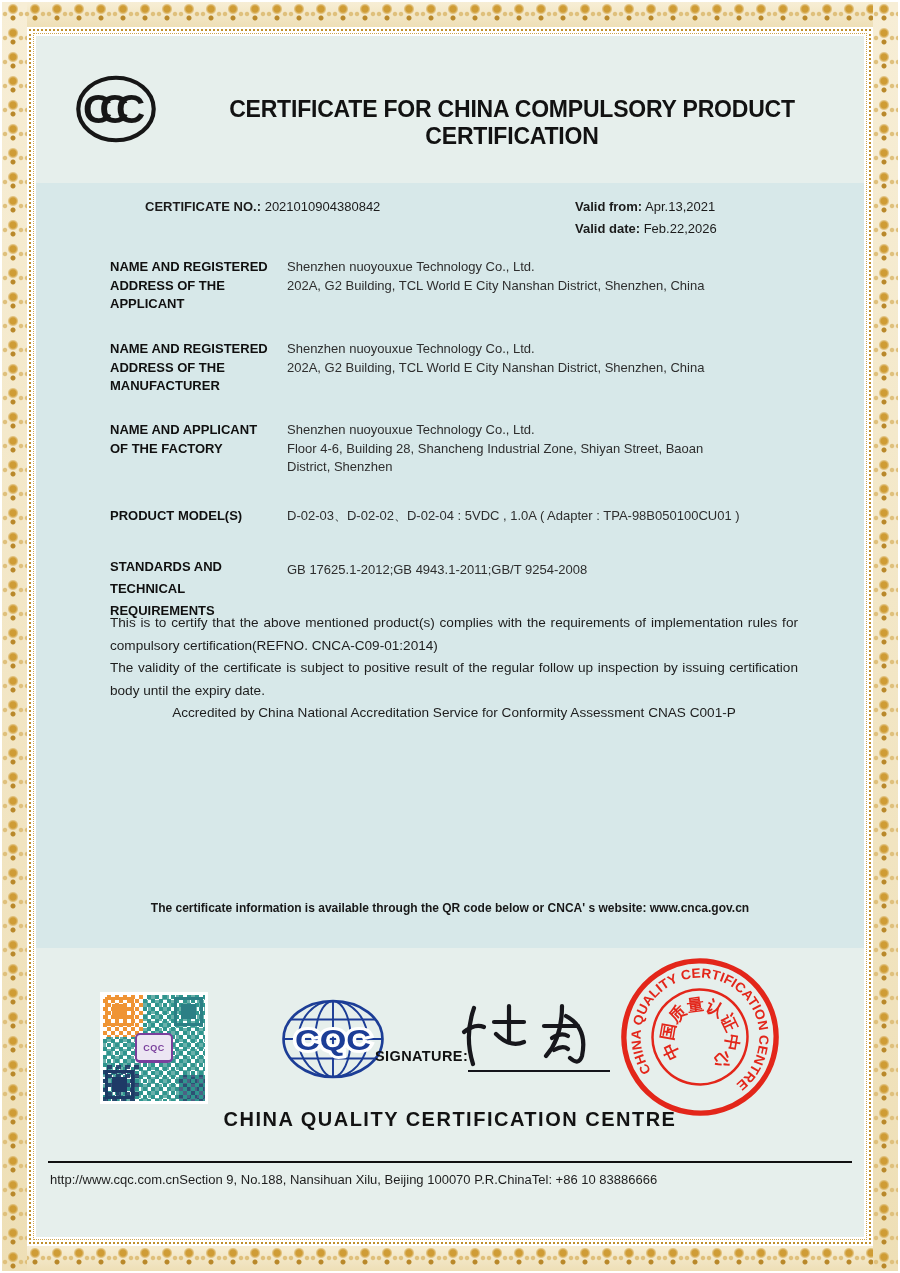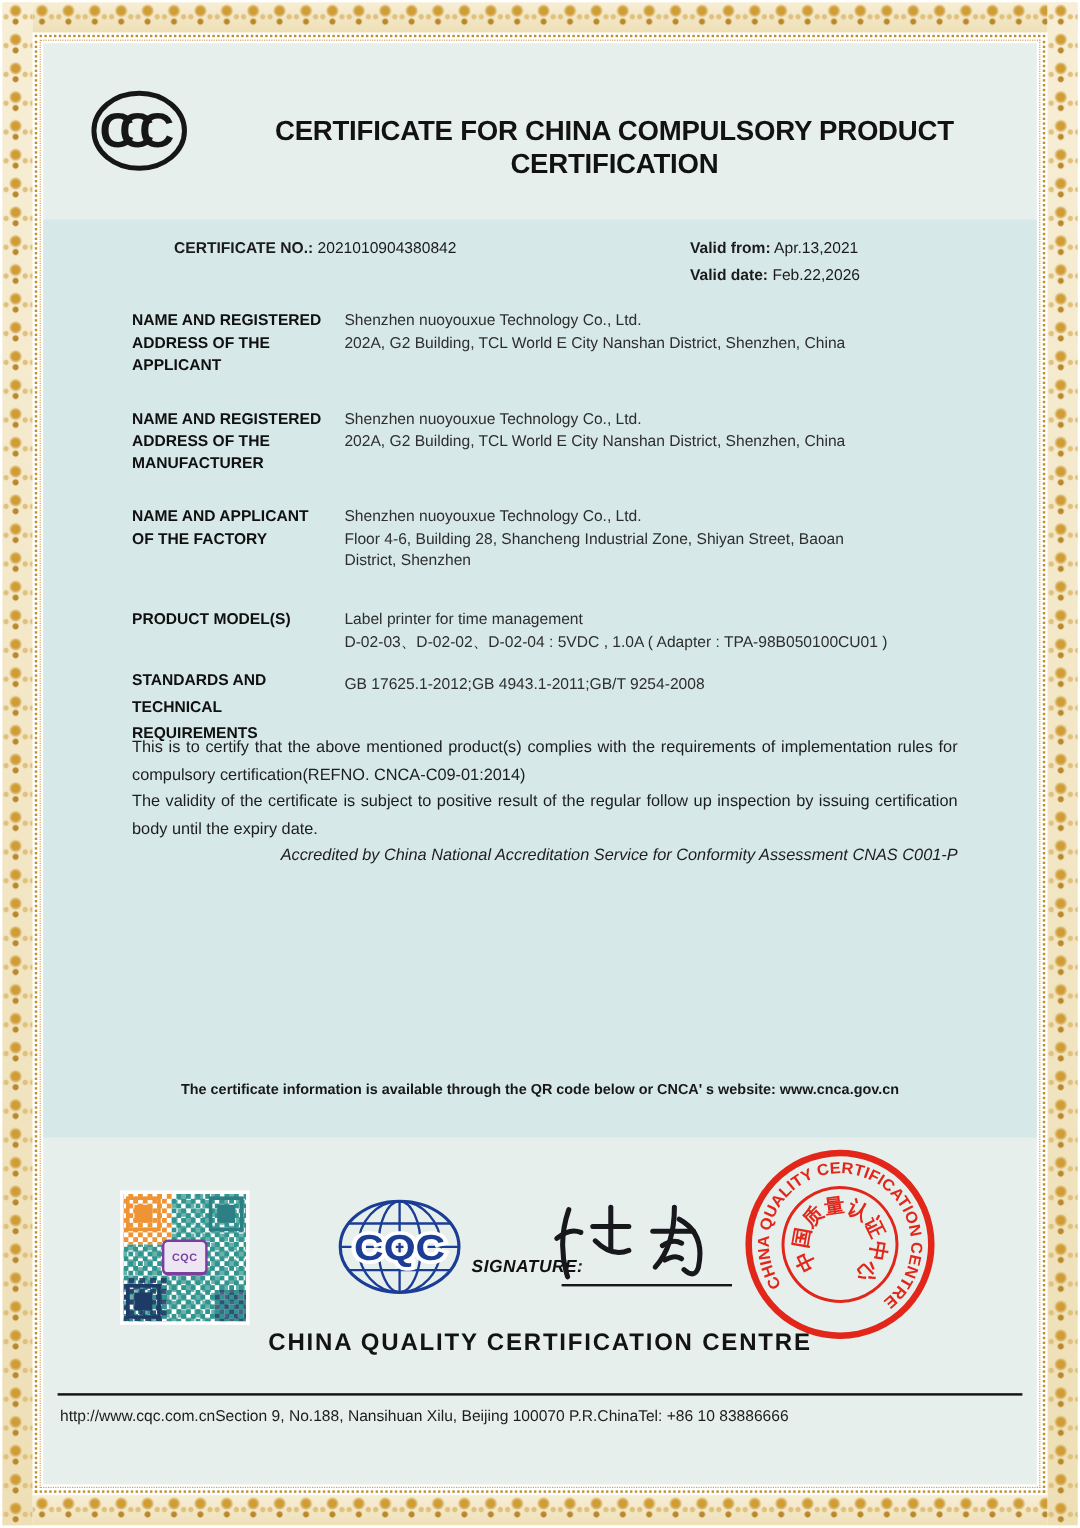--- a/index.html
+++ b/index.html
@@ -43,21 +43,21 @@
   .sec-label{position:absolute;left:110px;width:172px;font-weight:bold;font-size:13px;
              line-height:18.5px;color:#101010;}
   .sec-value{position:absolute;left:287px;width:512px;font-size:13px;line-height:18.5px;color:#2e2e2e;}
   .sec-std .sec-label{line-height:22px;}
   .sec-std .sec-value{padding-top:5px;}
 
   
   .paras{position:absolute;left:110px;width:688px;top:612px;font-size:13.6px;
          line-height:22.6px;color:#1d1d1d;}
   .paras p{margin:0;text-align:justify;}
-  .paras p.last{text-align:right;font-style:italic;}
+  .paras p.last{text-align:center;}
 
   
   .qr-note{position:absolute;left:44px;right:44px;top:901px;text-align:center;
            font-size:12px;font-weight:600;color:#181818;}
 
   
   .qr{position:absolute;left:100px;top:992px;width:108px;height:112px;background:#fff;}
   .qr-noise{position:absolute;inset:3px;
     background-image:
       repeating-conic-gradient(#2f958e 0% 25%, rgba(255,255,255,0) 0% 50%),
@@ -78,22 +78,22 @@
   .f-tl{left:5px;top:5px;color:#ef9434;border-color:#ef9434;}
   .f-tr{right:5px;top:5px;color:#2b7f85;border-color:#2b7f85;}
   .f-bl{left:5px;bottom:5px;color:#1e3a66;border-color:#1e3a66;}
   .qr-badge{position:absolute;left:50%;top:50%;transform:translate(-50%,-50%);
     width:34px;height:25px;background:#ece6f3;border:2px solid #7a3f9d;border-bottom-width:3px;
     border-radius:5px;color:#7a3f9d;font-size:9px;font-weight:bold;letter-spacing:.5px;
     display:flex;align-items:center;justify-content:center;}
 
   
   .cqc-logo{position:absolute;left:280px;top:996px;width:106px;height:86px;}
-  .sig-label{position:absolute;left:393px;top:1048px;font-size:14.5px;font-weight:bold;
-             letter-spacing:.4px;color:#111;font-style:italic;}
+  .sig-label{position:absolute;left:375px;top:1048px;font-size:14.5px;font-weight:bold;
+             letter-spacing:.4px;color:#111;}
   .sig-script{position:absolute;left:452px;top:996px;width:178px;height:78px;}
   .sig-line{position:absolute;left:468px;top:1070px;width:142px;border-top:2px solid #15151b;}
   .stamp{position:absolute;left:616px;top:953px;width:168px;height:168px;transform:rotate(10deg);}
   .org-name{position:absolute;left:100px;right:100px;top:1108px;text-align:center;
             font-size:20px;font-weight:bold;letter-spacing:1.5px;color:#131313;}
 
   
   .footer-rule{position:absolute;left:48px;right:48px;top:1161px;border-top:2.5px solid #111;}
   .footer{position:absolute;left:50px;right:48px;top:1172px;display:flex;
           justify-content:flex-start;font-size:13px;color:#1d1d1d;}
@@ -169,21 +169,20 @@
       <div>Floor 4-6, Building 28, Shancheng Industrial Zone, Shiyan Street, Baoan</div>
       <div>District, Shenzhen</div>
     </div>
   </div>
 
   <div class="sec" style="top:507px">
     <div class="sec-label">
       <div>PRODUCT MODEL(S)</div>
     </div>
     <div class="sec-value">
-      <div>Label printer for time management</div>
       <div>D-02-03、D-02-02、D-02-04 : 5VDC , 1.0A ( Adapter : TPA-98B050100CU01 )</div>
     </div>
   </div>
 
   <div class="sec sec-std" style="top:556px">
     <div class="sec-label">
       <div>STANDARDS AND</div>
       <div>TECHNICAL REQUIREMENTS</div>
     </div>
     <div class="sec-value">

